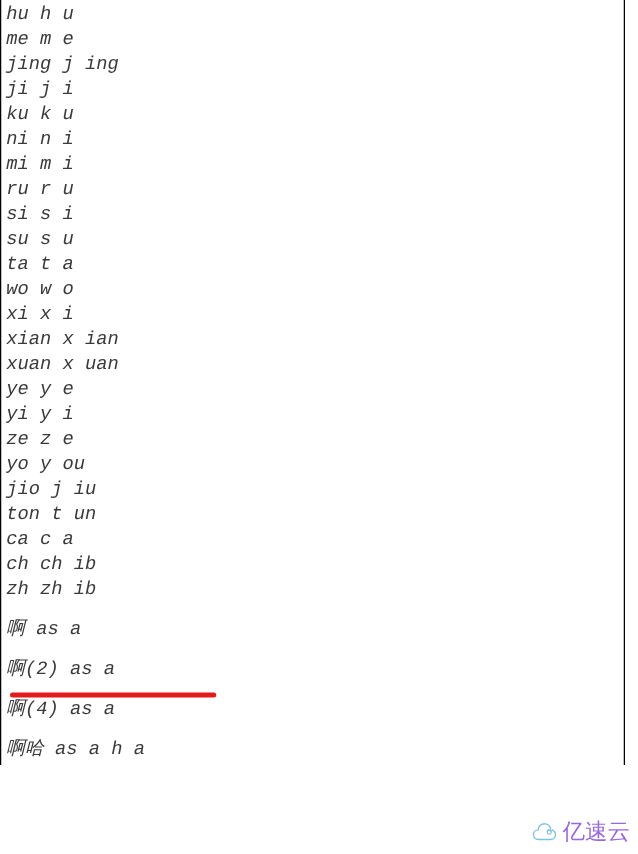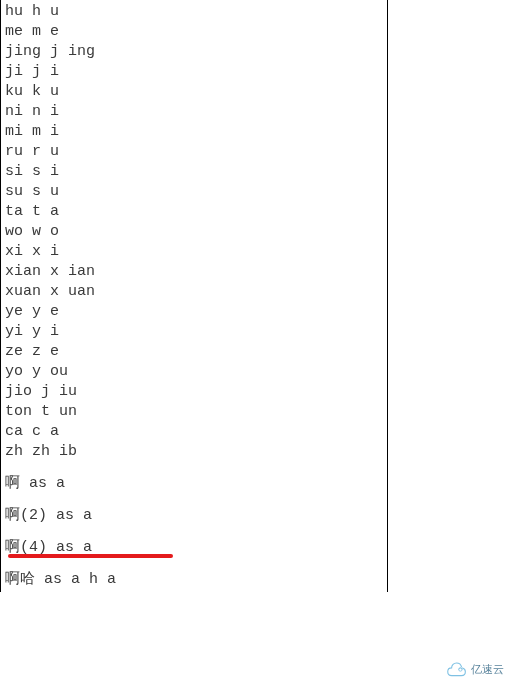--- a/index.html
+++ b/index.html
@@ -12,22 +12,23 @@
     width: 510px;
     height: 683px;
     position: relative;
     overflow: hidden;
   }
   .content-box {
     border-left: 1px solid #000;
     border-right: 1px solid #000;
     padding: 2px 4px;
     line-height: 20px;
-    width: 388px;
+    width: 500px;
     box-sizing: border-box;
+    font-style: italic;
   }
   .line {
     white-space: pre;
   }
   .line-spaced {
     white-space: pre;
     margin-top: 12px;
   }
   .red-underline {
     position: absolute;
@@ -46,22 +47,22 @@
     align-items: center;
     gap: 4px;
     opacity: 0.7;
   }
   .wm-icon {
     width: 22px;
     height: 16px;
   }
   .wm-text {
     font-family: sans-serif;
-    font-size: 11px;
-    color: #0c4a6e;
+    font-size: 18px;
+    color: #6d28d9;
   }
 </style>
 </head>
 <body>
 
 <div class="content-box">
   <div class="line">hu h u</div>
   <div class="line">me m e</div>
   <div class="line">jing j ing</div>
   <div class="line">ji j i</div>
@@ -76,20 +77,21 @@
   <div class="line">xi x i</div>
   <div class="line">xian x ian</div>
   <div class="line">xuan x uan</div>
   <div class="line">ye y e</div>
   <div class="line">yi y i</div>
   <div class="line">ze z e</div>
   <div class="line">yo y ou</div>
   <div class="line">jio j iu</div>
   <div class="line">ton t un</div>
   <div class="line">ca c a</div>
+  <div class="line">ch ch ib</div>
   <div class="line">zh zh ib</div>
 
   <div class="line-spaced">啊 as a</div>
   <div class="line-spaced">啊(2) as a</div>
   <div class="line-spaced">啊(4) as a</div>
   <div class="line-spaced">啊哈 as a h a</div>
 </div>
 
 <div class="red-underline"></div>
 

